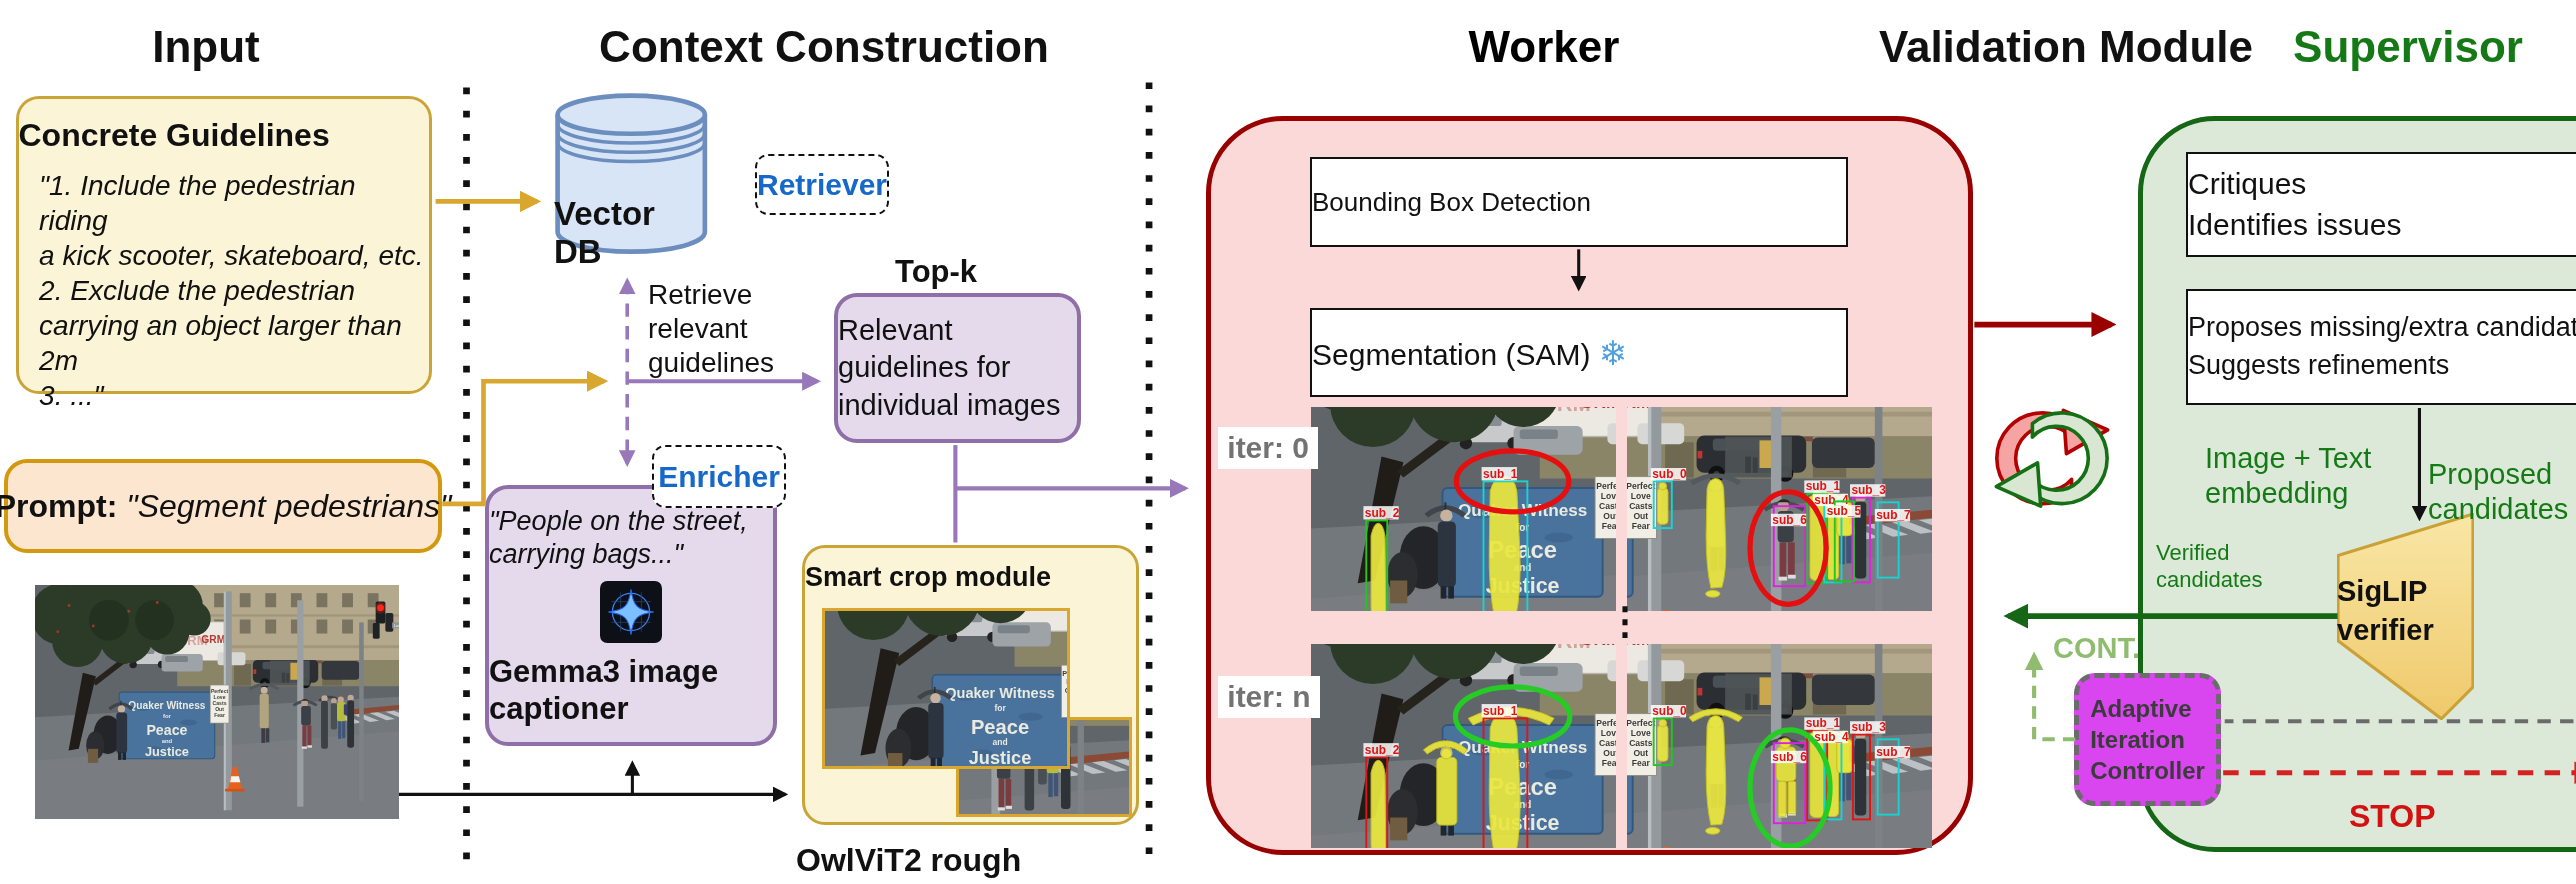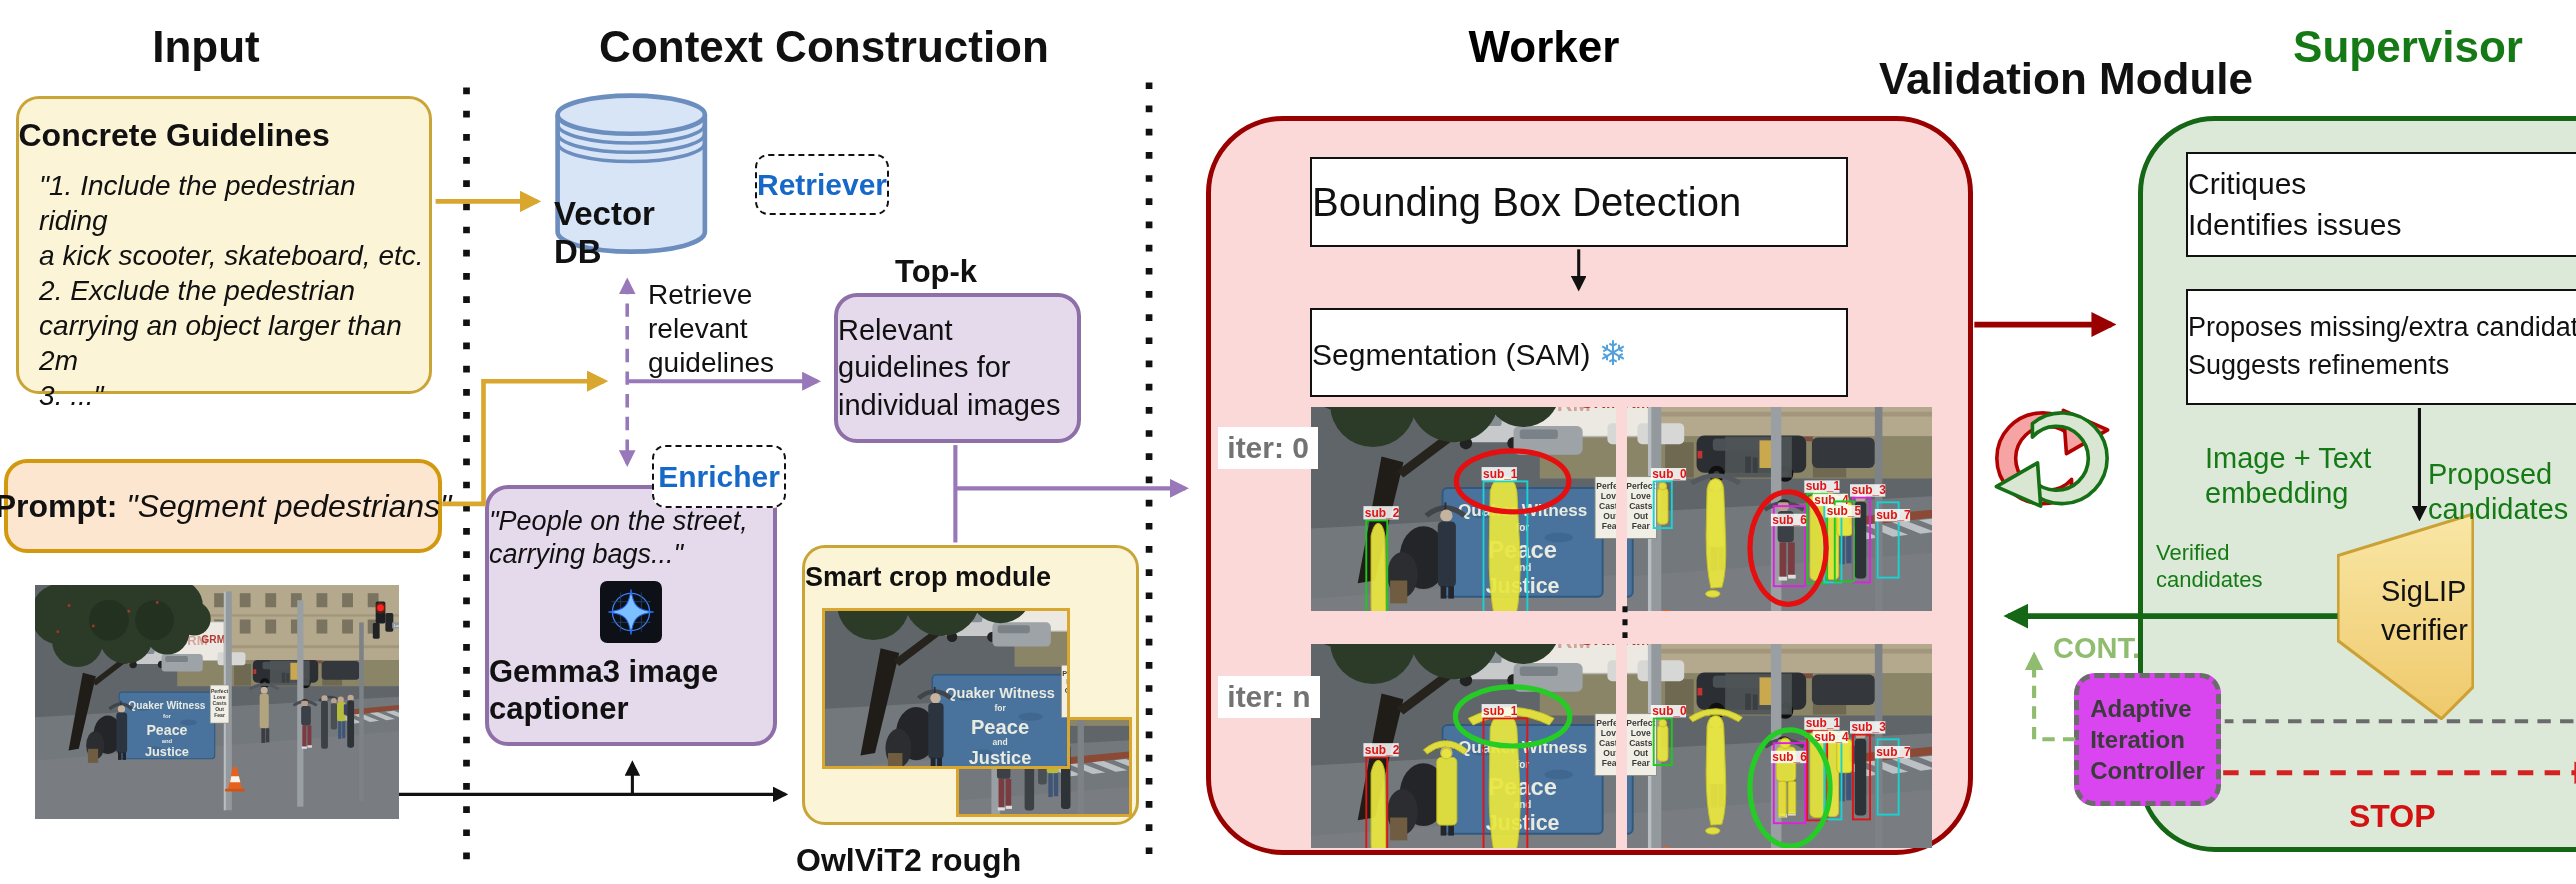--- a/index.html
+++ b/index.html
@@ -229,21 +229,21 @@
           <path d="M350,352 Q440,306 530,352 L520,366 Q440,326 360,366 Z"></path>
           <path d="M750,350 Q806,314 862,350 L854,359 Q806,328 758,359 Z"></path>
         </g>
       </g>
     </defs>
   </svg>
 
   <div class="hdr" style="left:206px;top:21.6px;">Input</div>
   <div class="hdr" style="left:824px;top:21.6px;">Context Construction</div>
   <div class="hdr" style="left:1544px;top:21.6px;color:#000000;">Worker</div>
-  <div class="hdr" style="left:2066px;top:21.6px;margin-top:32px;">Validation Module</div>
+  <div class="hdr" style="left:2066px;top:21.6px;">Validation Module</div>
   <div class="hdr" style="left:2408px;top:21.6px;color:#157A15;">Supervisor</div>
 
   <div class="box cream round" style="left:15.5px;top:96px;width:416px;height:298px;z-index:3;">
     <div class="ctr" style="font-weight:bold;font-size:32px;margin-top:17.5px;">Concrete Guidelines</div>
     <div style="font-style:italic;font-size:28px;line-height:35px;margin:14.4px 0 0 20.6px;">
       <div>"1. Include the pedestrian riding</div>
       <div>a kick scooter, skateboard, etc.</div>
       <div>2. Exclude the pedestrian</div>
       <div>carrying an object larger than</div>
       <div>2m</div>
@@ -332,21 +332,21 @@
   <div class="photo ph" style="left:956px;top:717px;width:170px;height:94px;border:3.6px solid #D9A62E;z-index:4;">
     <svg viewBox="840 170 430 560" preserveAspectRatio="xMidYMid slice">
         <use href="#street"></use>
       </svg>
   </div>
   <div class="note ctr" style="left:796px;top:841px;width:335px;font-weight:bold;font-size:32px;">OwlViT2 rough detection</div>
 
   <div class="box bigpill" style="left:1206px;top:116px;width:767px;height:739px;background:#FBD9D9;border:5.7px solid #990000;"></div>
 
   <div class="box whitebox" style="left:1310px;top:157px;width:538px;height:90px;">
-    <div class="ctr" style="font-size:40px;">Bounding Box Detection</div>
+    <div class="ctr" style="font-size:26px;">Bounding Box Detection</div>
   </div>
   <div class="box whitebox" style="left:1310px;top:308px;width:538px;height:89px;">
     <div class="ctr" style="font-size:30px;white-space:nowrap;">
       <span>Segmentation (SAM)</span>
       <span style="color:#53A1DC;font-size:34px;">❄</span>
     </div>
   </div>
 
   <div class="iterlbl" style="left:1218px;top:427px;">iter: 0</div>
   <div class="iterlbl" style="left:1218px;top:676px;">iter: n</div>
@@ -488,21 +488,21 @@
   <div class="abs" style="left:2337px;top:513px;width:137px;height:206px;z-index:4;">
     <svg viewBox="0 0 265 400">
       <defs>
         <linearGradient id="gold" x1="0" y1="0" x2="0" y2="1">
           <stop offset="0" stop-color="#F9E7A6"></stop>
             <stop offset="1" stop-color="#EFC96B"></stop>
         </linearGradient>
       </defs>
       <polygon points="2,82 263,2 263,337 202,398 2,247" fill="url(#gold)" stroke="#CBA135" stroke-width="6" stroke-linejoin="round"></polygon>
     </svg>
-    <div class="ctr abs" style="left:0;top:59px;width:137px;font-weight:normal;font-size:29px;line-height:1.35;color:#111;margin-left:44px;">
+    <div class="ctr abs" style="left:0;top:59px;width:137px;font-weight:bold;font-size:29px;line-height:1.35;color:#111;">
       <div>SigLIP</div>
       <div>verifier</div>
     </div>
   </div>
 
   <div class="box" style="left:2074px;top:673px;width:147px;height:133px;background:#d946ef;border:5.7px dashed #6b6b6b;border-radius:20.6px;z-index:6;display:flex;align-items:center;justify-content:center;">
     <div class="ctr" style="font-weight:bold;font-size:24px;line-height:1.3;color:#3b3b3b;">
       <div>Adaptive</div>
       <div>Iteration</div>
       <div>Controller</div>

